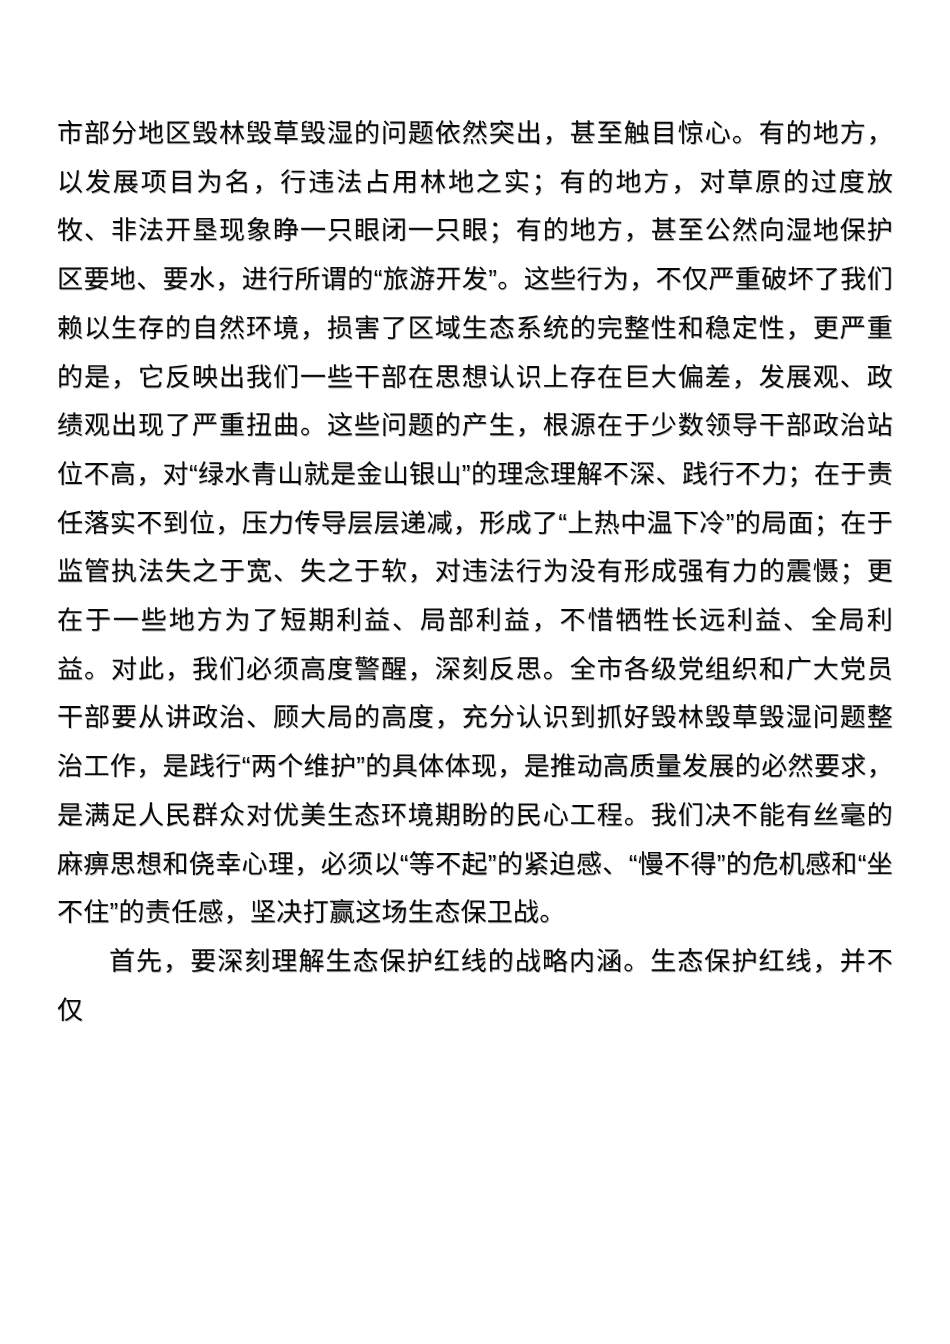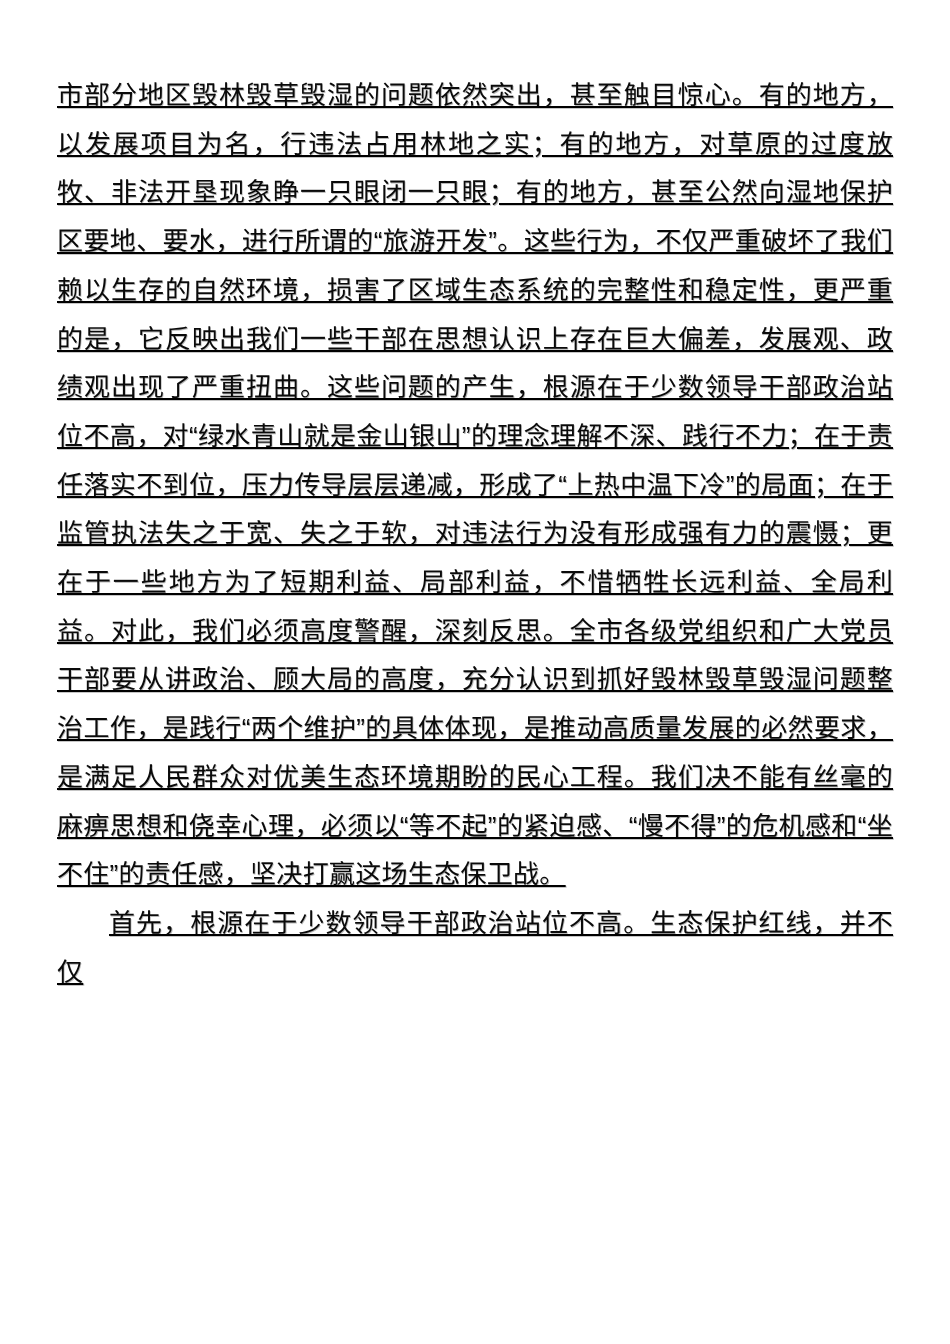--- a/index.html
+++ b/index.html
@@ -9,24 +9,23 @@
   }
   body {
     width: 950px;
     height: 1344px;
     overflow: hidden;
   }
   .page {
     box-sizing: border-box;
     width: 950px;
     height: 1344px;
-    padding: 71px 57px 0 57px;
+    padding: 109px 57px 0 57px;
     background: #ffffff;
     overflow: hidden;
-    text-decoration: underline;
   }
   .doc-content p {
     margin: 0;
     font-family: "Liberation Sans", sans-serif;
     font-size: 26px;
     line-height: 48.7px;
     color: #0a0a0a;
     text-align: justify;
     letter-spacing: 0.3px;
     word-break: break-all;
@@ -42,15 +41,15 @@
   .doc-content p.indent {
     text-indent: 2em;
   }
 </style>
 </head>
 <body>
 
 <div class="page">
   <div class="doc-content">
       <p class="body">市部分地区毁林毁草毁湿的问题依然突出，甚至触目惊心。有的地方，以发展项目为名，行违法占用林地之实；有的地方，对草原的过度放牧、非法开垦现象睁一只眼闭一只眼；有的地方，甚至公然向湿地保护区要地、要水，进行所谓的“旅游开发”。这些行为，不仅严重破坏了我们赖以生存的自然环境，损害了区域生态系统的完整性和稳定性，更严重的是，它反映出我们一些干部在思想认识上存在巨大偏差，发展观、政绩观出现了严重扭曲。这些问题的产生，根源在于少数领导干部政治站位不高，对“绿水青山就是金山银山”的理念理解不深、践行不力；在于责任落实不到位，压力传导层层递减，形成了“上热中温下冷”的局面；在于监管执法失之于宽、失之于软，对违法行为没有形成强有力的震慑；更在于一些地方为了短期利益、局部利益，不惜牺牲长远利益、全局利益。对此，我们必须高度警醒，深刻反思。全市各级党组织和广大党员干部要从讲政治、顾大局的高度，充分认识到抓好毁林毁草毁湿问题整治工作，是践行“两个维护”的具体体现，是推动高质量发展的必然要求，是满足人民群众对优美生态环境期盼的民心工程。我们决不能有丝毫的麻痹思想和侥幸心理，必须以“等不起”的紧迫感、“慢不得”的危机感和“坐不住”的责任感，坚决打赢这场生态保卫战。</p>
-      <p class="body indent">首先，根源在于少数领导干部政治站位不高。生态保护红线，并不仅</p>
+      <p class="body indent">首先，要深刻理解生态保护红线的战略内涵。生态保护红线，并不仅</p>
     </div>
 </div>
 
 </body></html>

